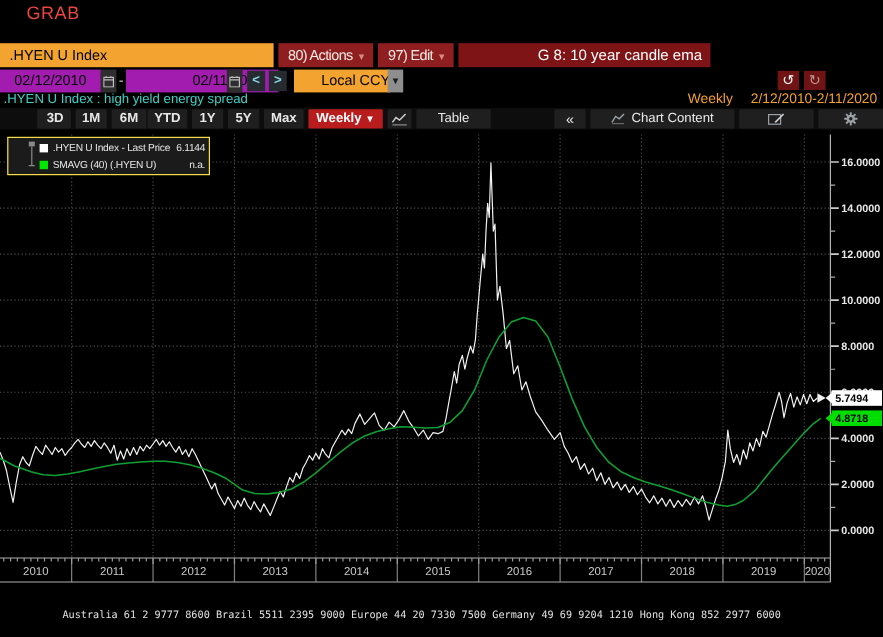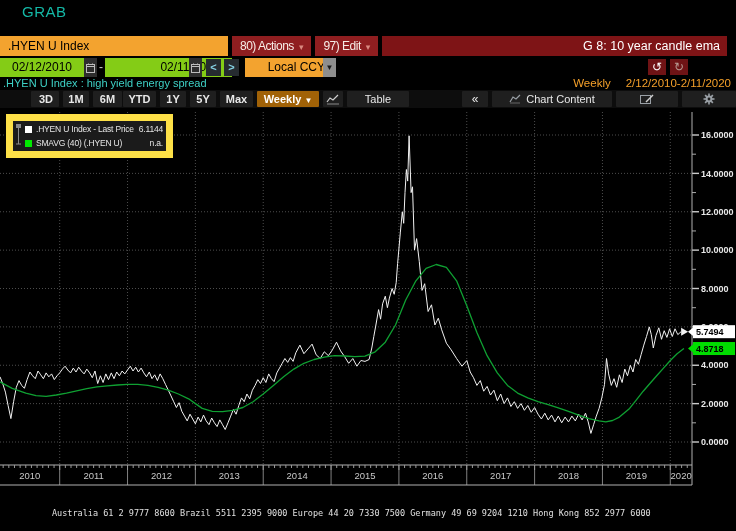--- a/index.html
+++ b/index.html
@@ -1,60 +1,60 @@
 <!DOCTYPE html>
 <html><head>
 <meta charset="utf-8">
 <style>
   html,body{margin:0;padding:0;background:#000;}
   .screen{position:relative;width:736px;height:531px;background:#000;overflow:hidden;
           font-family:"Liberation Sans",sans-serif;-webkit-font-smoothing:none;}
   
-  .grab{position:absolute;left:22px;top:3px;font-size:15px;color:#14b8a6;letter-spacing:.5px;}
-  
-  .cmdbar{position:absolute;left:0;top:36px;width:727px;height:20px;display:flex;background:#000;}
+  .grab{position:absolute;left:22px;top:3px;font-size:15px;color:#ef4444;letter-spacing:.5px;}
+  
+  .cmdbar{position:absolute;left:0;top:36px;width:592px;height:20px;display:flex;background:#000;}
   .ticker{width:220px;height:20px;background:#f3a32f;color:#000;font-size:12px;line-height:20px;
           padding-left:8px;margin-right:4px;white-space:nowrap;overflow:hidden;}
   .redtab{height:20px;background:#8f1e20;color:#f6ece6;font-size:12px;line-height:20px;text-align:center;
           margin-right:4px;white-space:nowrap;padding:0 8px;}
   .redtab .num{letter-spacing:-.5px;}
   .caret{color:#d98a80;font-size:9px;margin-left:5px;}
   .redrest{flex:1;background:#7e1416;color:#fff;font-size:12.5px;line-height:20px;text-align:right;
            padding-right:7px;white-space:nowrap;}
   
   .rangebar{position:absolute;left:0;top:58px;width:736px;height:19px;}
-  .datefield{position:absolute;top:0;height:19px;background:#84cc16;color:#000;font-size:12px;
+  .datefield{position:absolute;top:0;height:19px;background:#a21caf;color:#000;font-size:12px;
              line-height:19px;text-align:center;}
   .calbtn{position:absolute;top:0;width:13px;height:19px;background:#2e2e2e;display:flex;
           align-items:center;justify-content:center;}
   .dash{position:absolute;top:0;color:#ccc;font-size:12px;line-height:19px;}
   .navbtn{position:absolute;top:1px;width:15px;height:17px;background:#262b30;color:#86d2e4;
           font-size:11px;line-height:17px;text-align:center;font-weight:bold;}
   .ccy{position:absolute;top:0;height:19px;background:#f3a32f;color:#000;font-size:12px;
        line-height:19px;padding-left:7px;}
   .ddbtn{position:absolute;top:0;width:13px;height:19px;background:#8e8e8e;color:#1a1a1a;
          font-size:8px;line-height:19px;text-align:center;}
   .histbtn{position:absolute;top:1px;width:18px;height:16px;background:#6f1315;text-align:center;
            font-size:12px;line-height:16px;}
   
   .subrow{position:absolute;left:0;top:76px;width:736px;height:14px;}
   .subtitle{position:absolute;left:3px;top:0;color:#3ed1c6;font-size:11px;line-height:14px;}
   .period-wrap{position:absolute;right:5px;top:0;display:flex;gap:15px;color:#f5a02a;font-size:11.5px;line-height:14px;}
   
   .toolbar{position:absolute;left:0;top:90px;width:736px;height:18px;background:#0d0d0d;}
   .tbtn{position:absolute;top:1px;height:16px;background:#1f1f1f;color:#e8e8e8;font-size:11px;
         line-height:16px;text-align:center;font-weight:600;border-radius:1px;}
-  .tbtn.blue{background:#a16207;color:#fff;}
+  .tbtn.blue{background:#b91c1c;color:#fff;}
   .iconbtn{display:flex;align-items:center;justify-content:center;}
   
   .chartbox{position:absolute;left:0;top:108px;width:736px;height:423px;}
   svg text{font-family:"Liberation Sans",sans-serif;}
   
   .legend{position:absolute;left:6px;top:114px;width:148px;height:28px;background:#1b1b1b;
-          border:7px solid #fde047;display:flex;align-items:stretch;padding:1px 3px 1px 2px;}
+          border:1px solid #fde047;display:flex;align-items:stretch;padding:1px 3px 1px 16px;}
   .legend-rows{flex:1;display:flex;flex-direction:column;justify-content:space-around;}
   .lrow{display:flex;align-items:center;height:12px;}
   .sw{width:7px;height:7px;margin:0 4px 0 2px;flex:0 0 auto;}
   .ltext{color:#e6e6e6;font-size:8.5px;letter-spacing:-0.2px;white-space:nowrap;}
   .lval{margin-left:auto;color:#e6e6e6;font-size:8.5px;letter-spacing:-0.2px;}
   
   .footer{position:absolute;left:0;top:488px;width:736px;color:#e0e0e0;
           font-family:"DejaVu Sans Mono",monospace;font-size:8.5px;line-height:10px;white-space:pre;}
   .fline{padding-left:52px;}
 </style>

